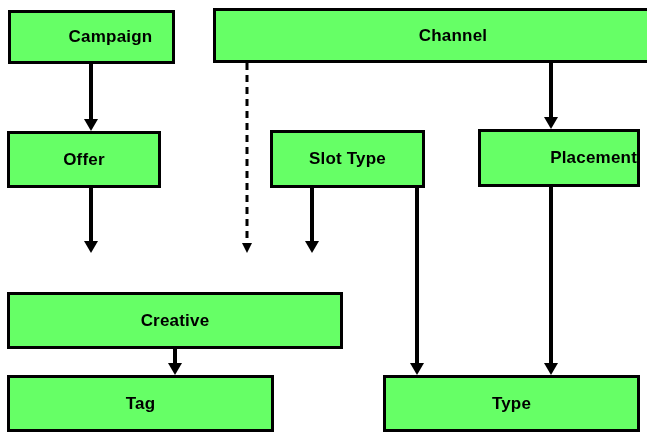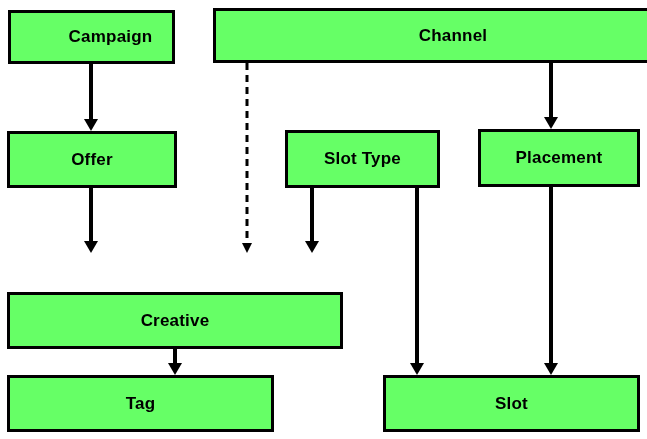--- a/index.html
+++ b/index.html
@@ -25,23 +25,23 @@
     display: flex;
     align-items: center;
     justify-content: center;
     font-weight: bold;
     font-size: 17px;
     color: #000000;
     letter-spacing: 0.2px;
   }
   .node-campaign  { left: 8px;   top: 10px;  width: 167px; height: 54px; padding-left: 38px; }
   .node-channel   { left: 213px; top: 8px;   width: 480px; height: 55px; }
-  .node-offer     { left: 7px;   top: 131px; width: 170px; height: 57px; align-items: center; }
-  .node-slot-type { left: 285px; top: 130px; width: 155px; height: 58px; }
-  .node-placement { left: 478px; top: 129px; width: 162px; height: 58px; }
+  .node-offer     { left: 7px;   top: 131px; width: 154px; height: 57px; align-items: center; }
+  .node-slot-type { left: 270px; top: 130px; width: 155px; height: 58px; }
+  .node-placement { left: 478px; top: 129px; width: 162px; height: 58px; justify-content: flex-end; }
   .node-creative  { left: 7px;   top: 253px; width: 336px; height: 57px; margin-top: 39px; }
   .node-tag       { left: 7px;   top: 375px; width: 267px; height: 57px; }
   .node-slot      { left: 383px; top: 375px; width: 257px; height: 57px; }
   .edges-layer {
     position: absolute;
     left: 0; top: 0;
     width: 647px; height: 439px;
     pointer-events: none;
   }
   .edges-layer line { stroke: var(--arrow); }
@@ -118,16 +118,16 @@
 
   <div class="node node-creative">
     <span>Creative</span>
   </div>
 
   <div class="node node-tag">
     <span>Tag</span>
   </div>
 
   <div class="node node-slot">
-    <span>Slot</span>
+    <span>Type</span>
   </div>
 
 </div>
 
 </body></html>

